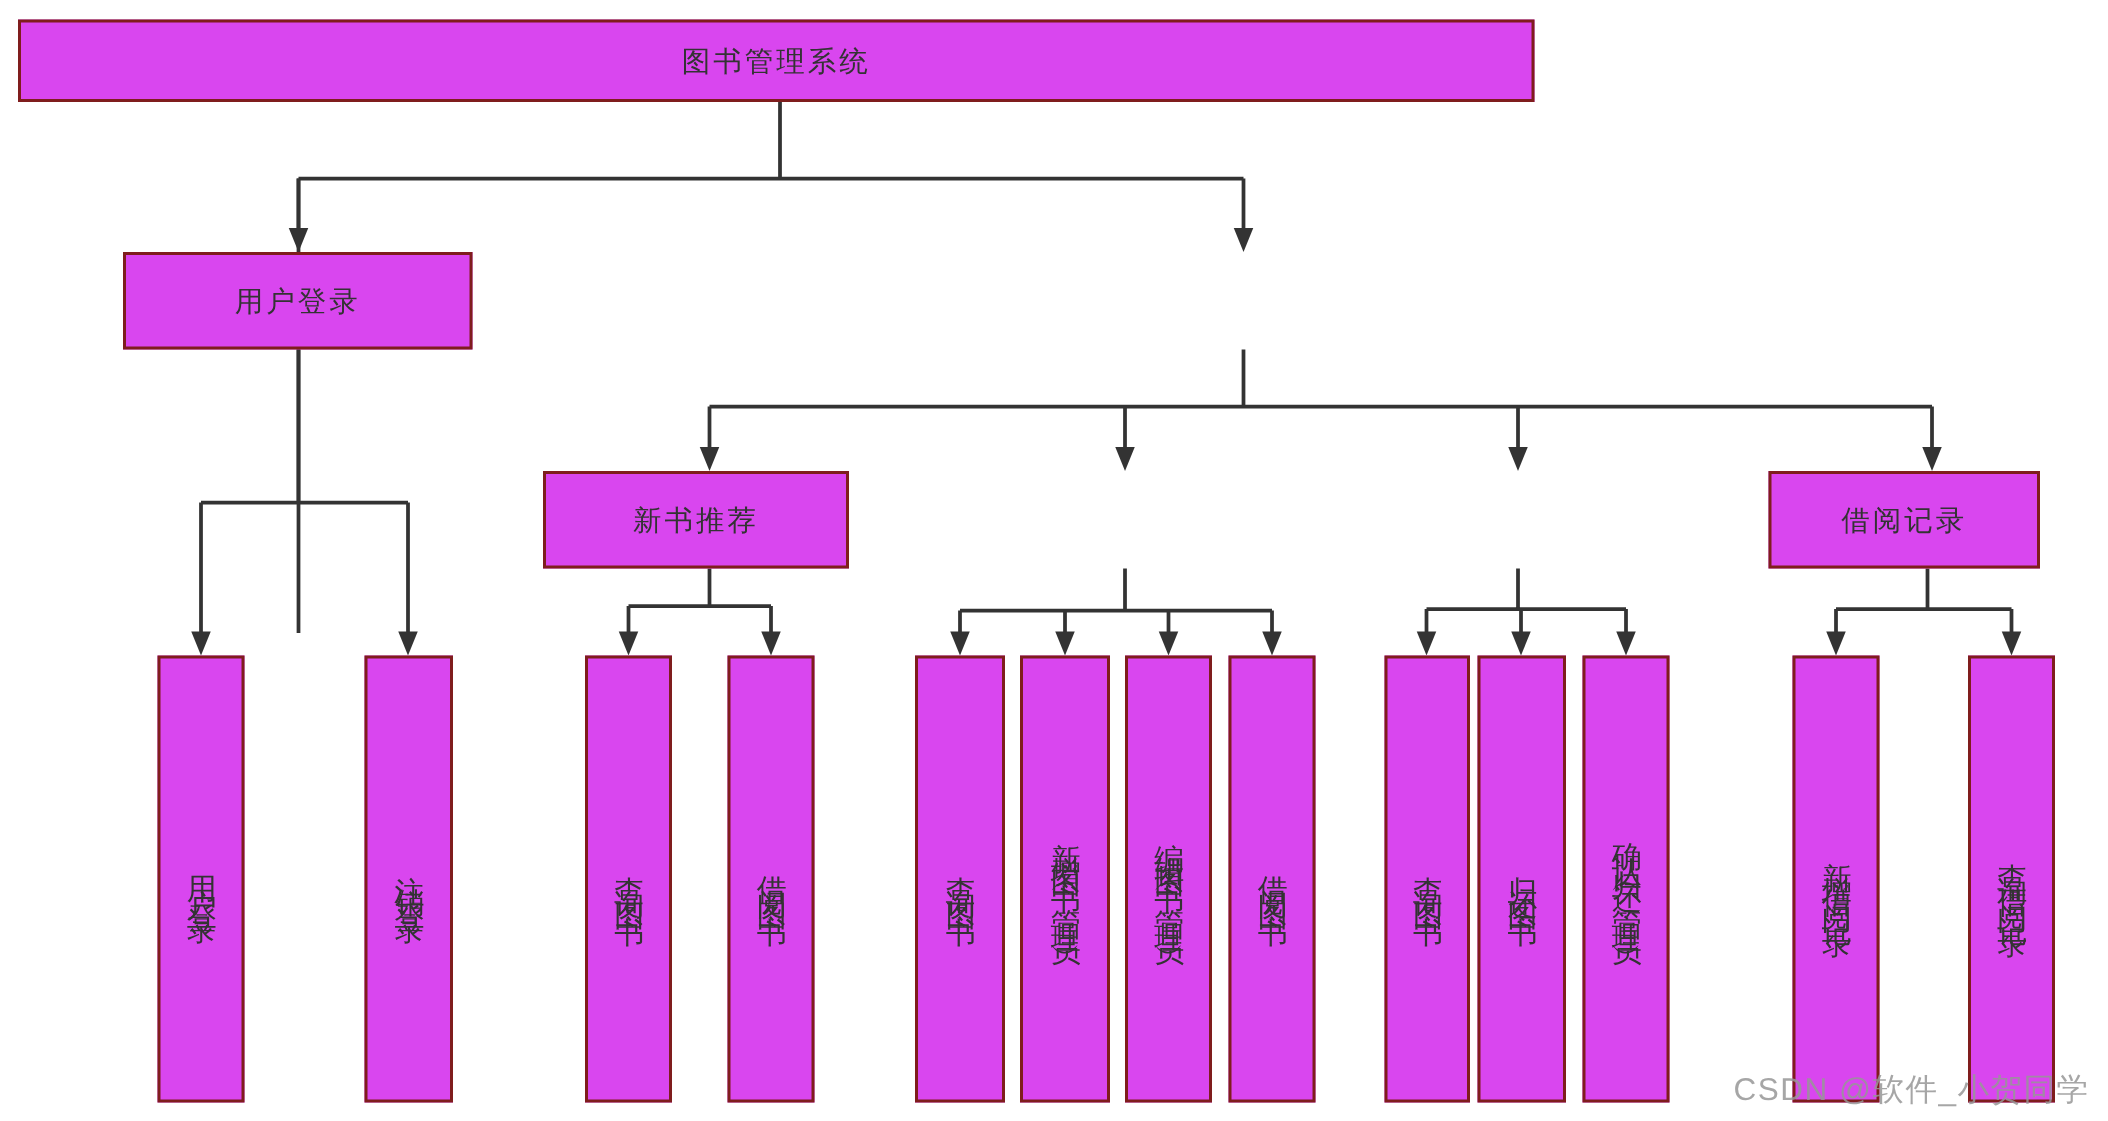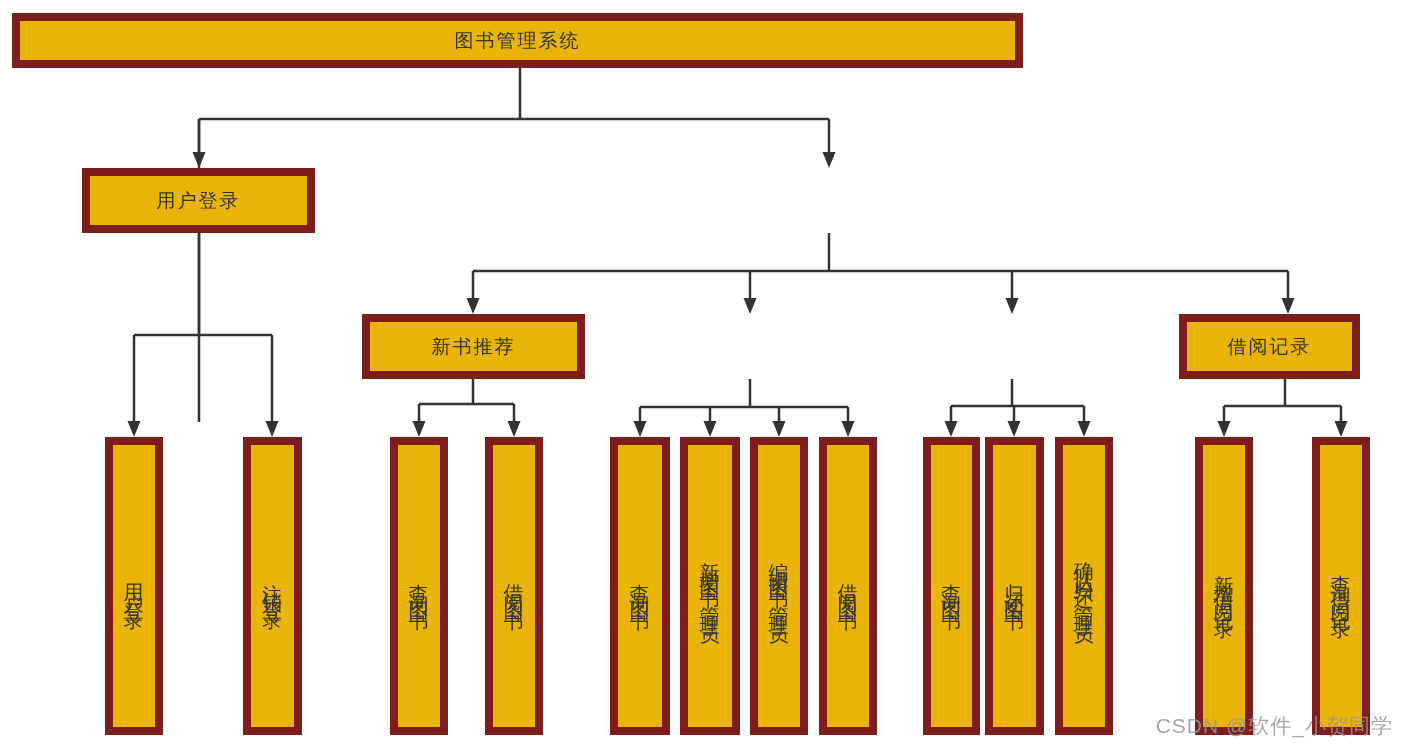--- a/index.html
+++ b/index.html
@@ -8,22 +8,22 @@
     width:1405px;height:747px;
     background:#ffffff;
     font-family:"Liberation Sans",sans-serif;
     color:#333333;
     overflow:hidden;
   }
   #connectors{position:absolute;left:0;top:0;width:1405px;height:747px;}
   .box{
     position:absolute;
     box-sizing:border-box;
-    border:8px solid #7f1d1d;
-    background:#eab308;
+    border:2px solid #7f1d1d;
+    background:#d946ef;
     display:flex;
     align-items:center;
     justify-content:center;
     color:#333333;
   }
   .hbox{
     font-size:19px;
     letter-spacing:2px;
     white-space:nowrap;
   }
@@ -91,21 +91,21 @@
         <path d="M1077.5 421 L1090.5 421 L1084 437 Z"></path>
         <path d="M1217.5 421 L1230.5 421 L1224 437 Z"></path>
         <path d="M1334.5 421 L1347.5 421 L1341 437 Z"></path>
       </g>
   </svg>
 
   <div class="box hbox" style="left:12px;top:13px;width:1011px;height:55px;">图书管理系统</div>
 
   <div class="box hbox" style="left:82px;top:168px;width:233px;height:65px;">用户登录</div>
 
-  <div class="box hbox" style="left:362px;top:314px;width:223px;height:65px;">新书推荐</div>
+  <div class="box hbox" style="left:362px;top:314px;width:204px;height:65px;">新书推荐</div>
   <div class="box hbox" style="left:1179px;top:314px;width:181px;height:65px;">借阅记录</div>
 
   <div class="box leaf" style="left:105px;top:437px;width:58px;height:298px;">用户登录</div>
   <div class="box leaf" style="left:243px;top:437px;width:59px;height:298px;">注销登录</div>
 
   <div class="box leaf" style="left:390px;top:437px;width:58px;height:298px;">查询图书</div>
   <div class="box leaf" style="left:485px;top:437px;width:58px;height:298px;">借阅图书</div>
 
   <div class="box leaf" style="left:610px;top:437px;width:60px;height:298px;">查询图书</div>
   <div class="box leaf" style="left:680px;top:437px;width:60px;height:298px;">新增图书（管理员）</div>

